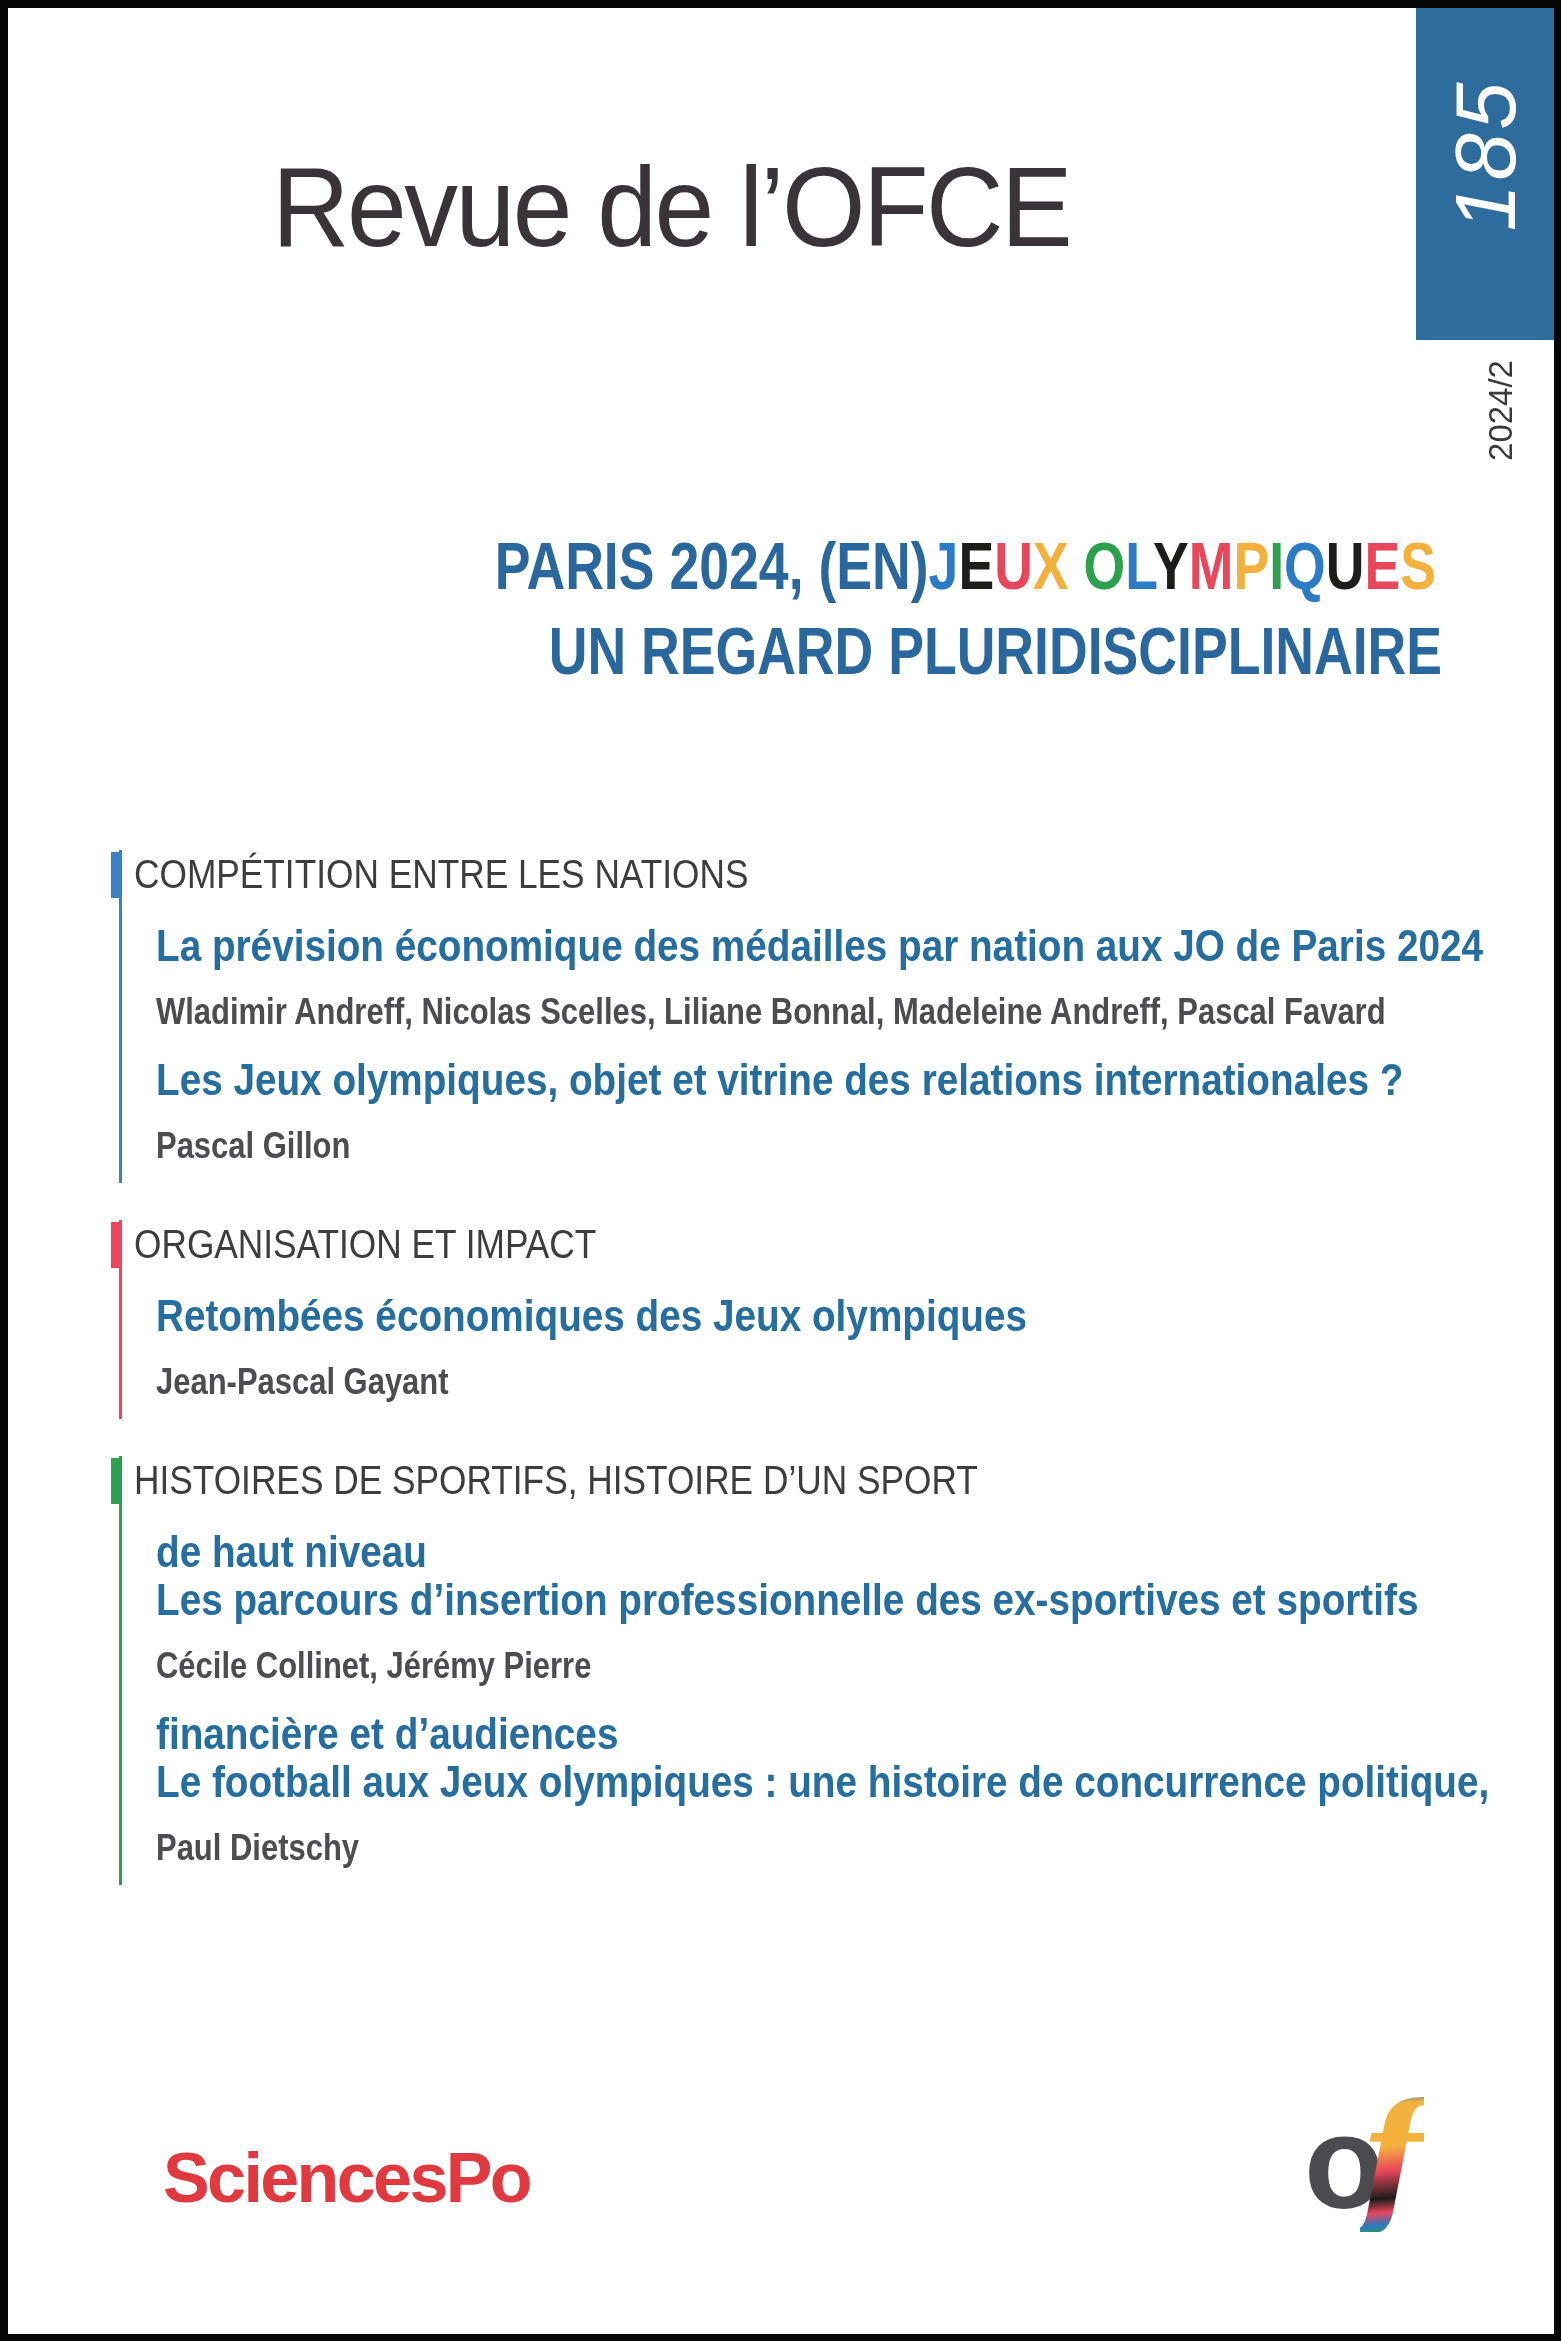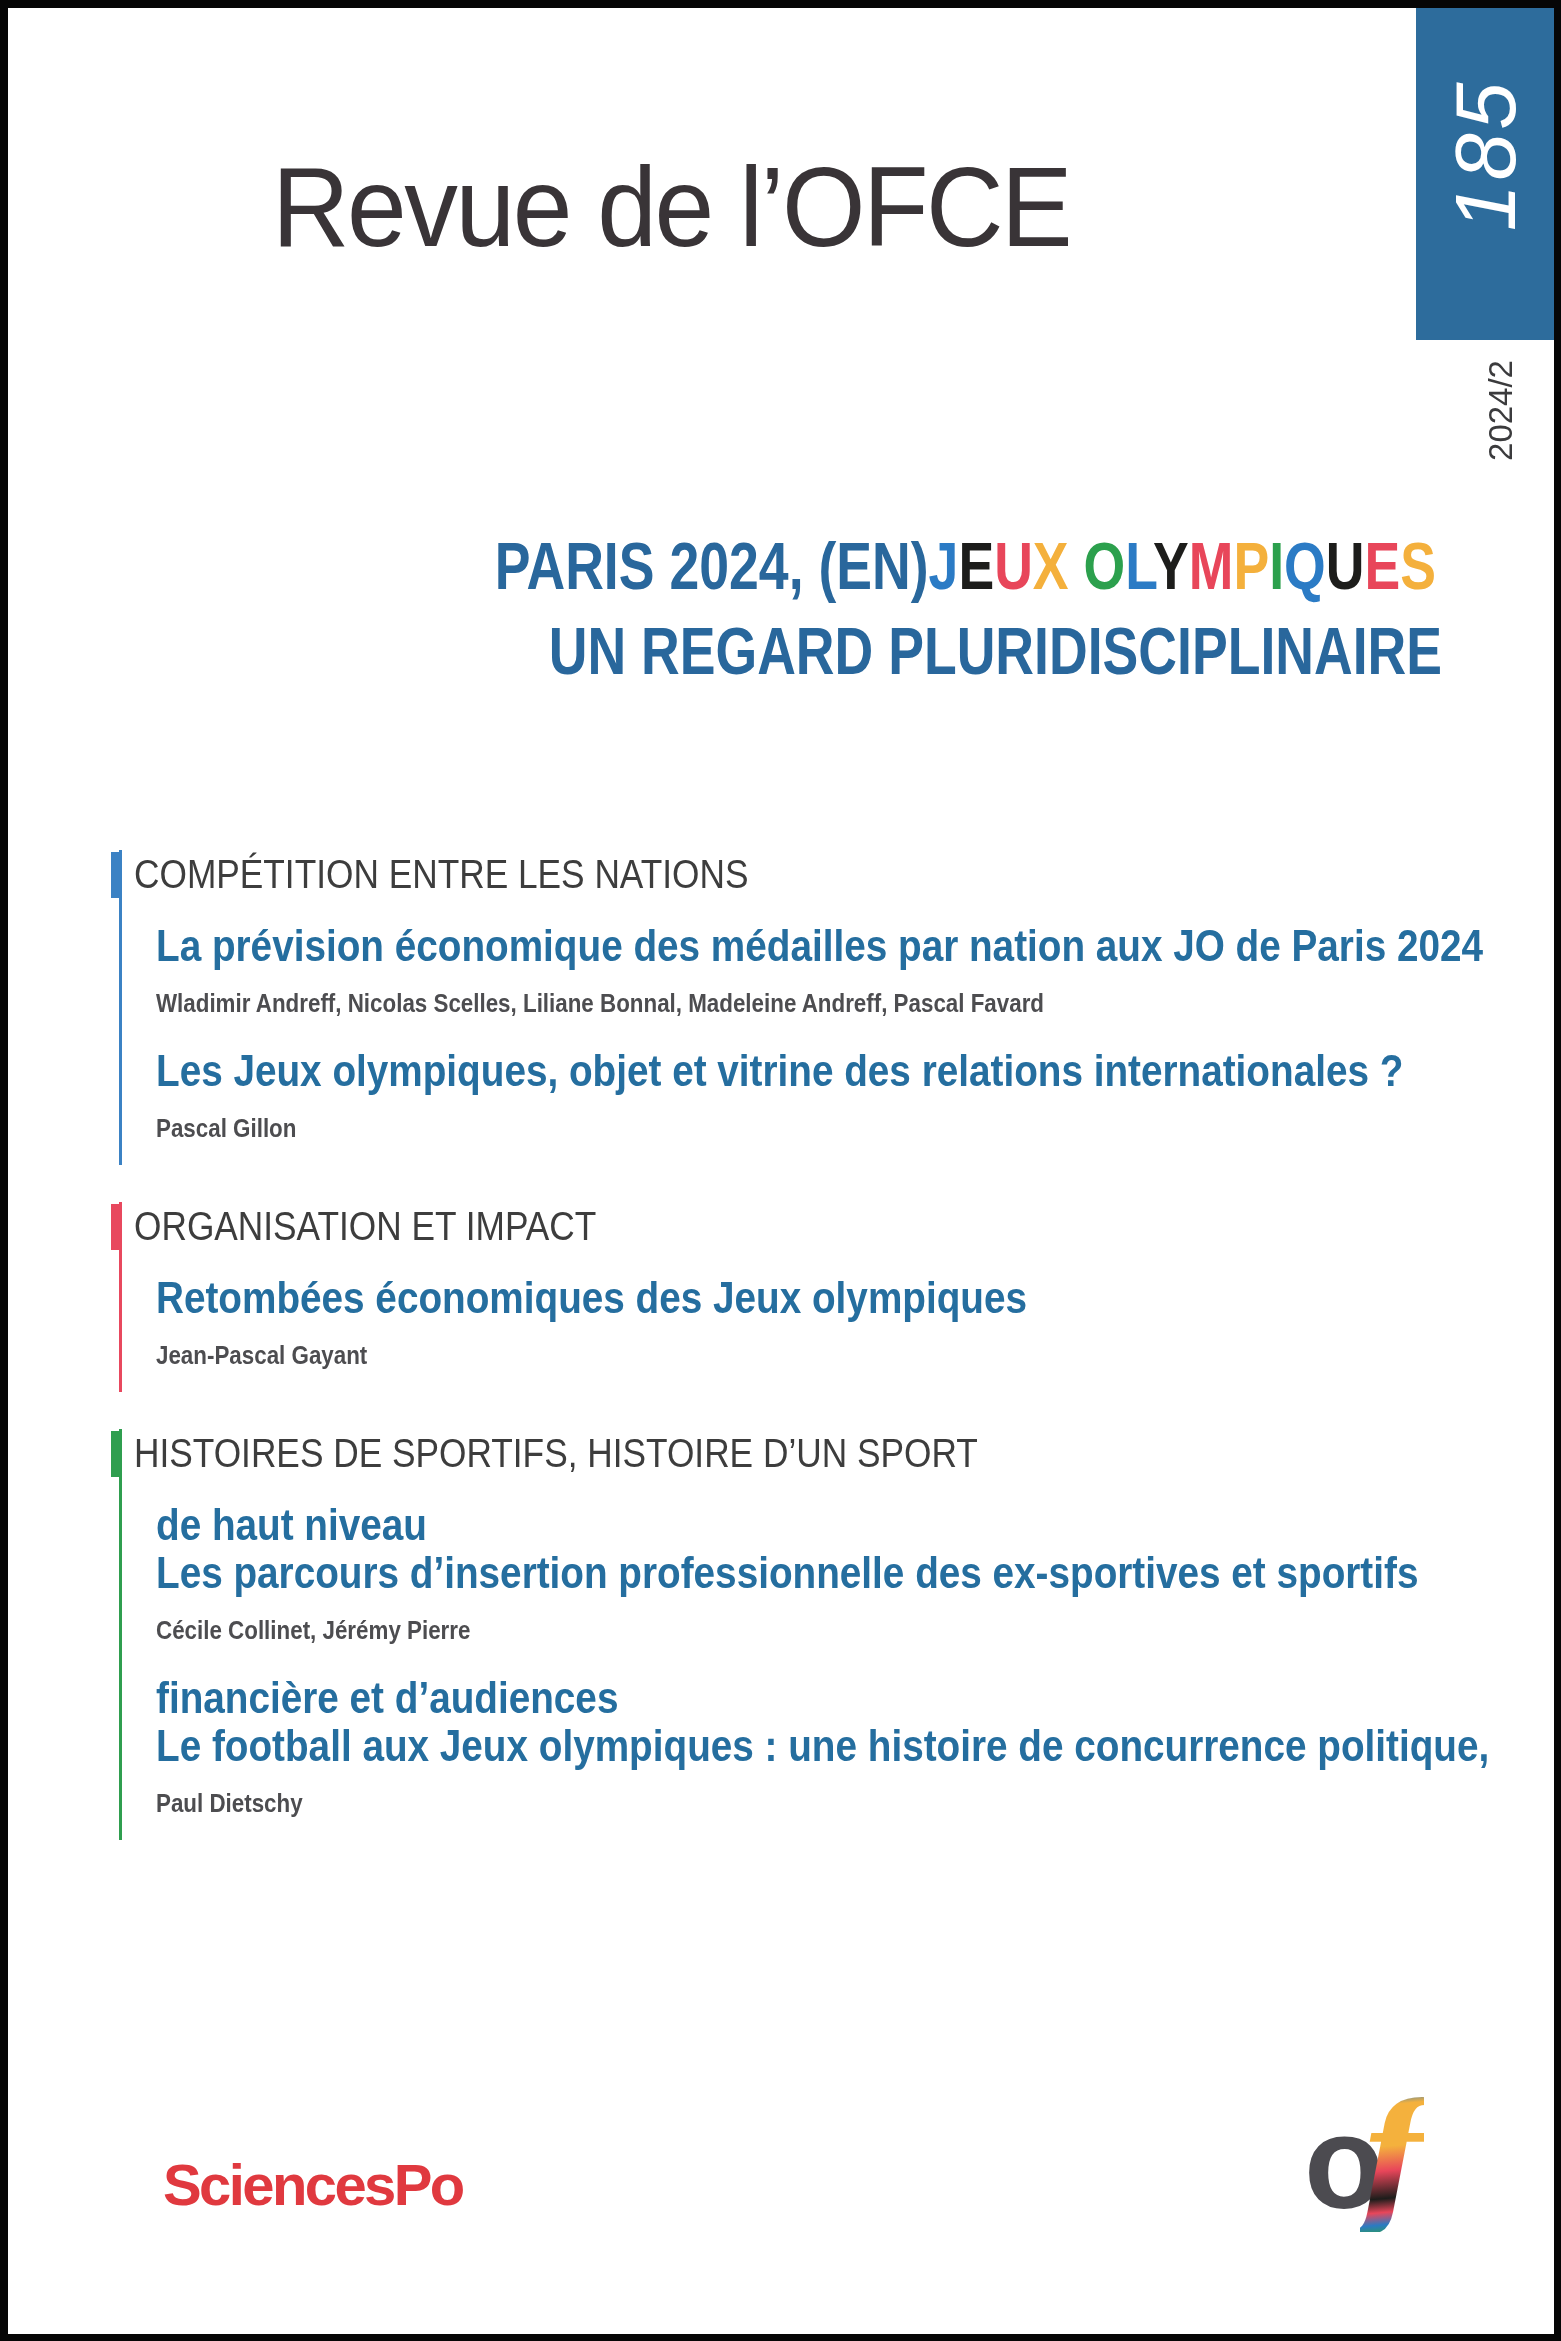--- a/index.html
+++ b/index.html
@@ -48,27 +48,27 @@
   
   .toc{position:absolute;left:103px;top:842px;width:1375px;text-decoration:underline;}
   .toc-section{position:relative;}
   .toc-section + .toc-section{margin-top:37px;}
   .sec-bar{position:absolute;left:0;top:1.8px;width:8px;height:46px;background:var(--accent);}
   .sec-body{margin-left:8px;border-left:3.5px solid var(--accent);padding:0 0 16px 12.3px;}
   .sec-label{font-size:41px;line-height:49px;color:#3d3d3d;font-weight:400;}
   .articles{padding-left:22px;}
   .article{margin-top:23px;}
   .art-title{font-size:45px;line-height:48px;color:var(--article-blue,#256e9f);font-weight:bold;}
-  .art-authors{font-size:26px;line-height:42px;color:var(--author-gray,#4d4d50);font-weight:bold;margin-top:12px;}
+  .art-authors{font-size:36px;line-height:42px;color:var(--author-gray,#4d4d50);font-weight:bold;margin-top:21px;}
 
   
   .sciencespo{
     position:absolute;left:155px;bottom:116px;
     color:var(--sciencespo-red,#e0393f);
-    font-size:58px;font-weight:bold;letter-spacing:-2.6px;
+    font-size:70px;font-weight:bold;letter-spacing:-2.6px;
   }
   .ofce-logo{
     position:absolute;right:148px;bottom:104px;
     display:flex;align-items:baseline;
     color:var(--ofce-gray,#4c4b50);
     font-size:132px;font-weight:bold;letter-spacing:-7px;line-height:1;
   }
   .ofce-f{
     font-family:"DejaVu Serif",serif;
     font-style:italic;font-weight:bold;

